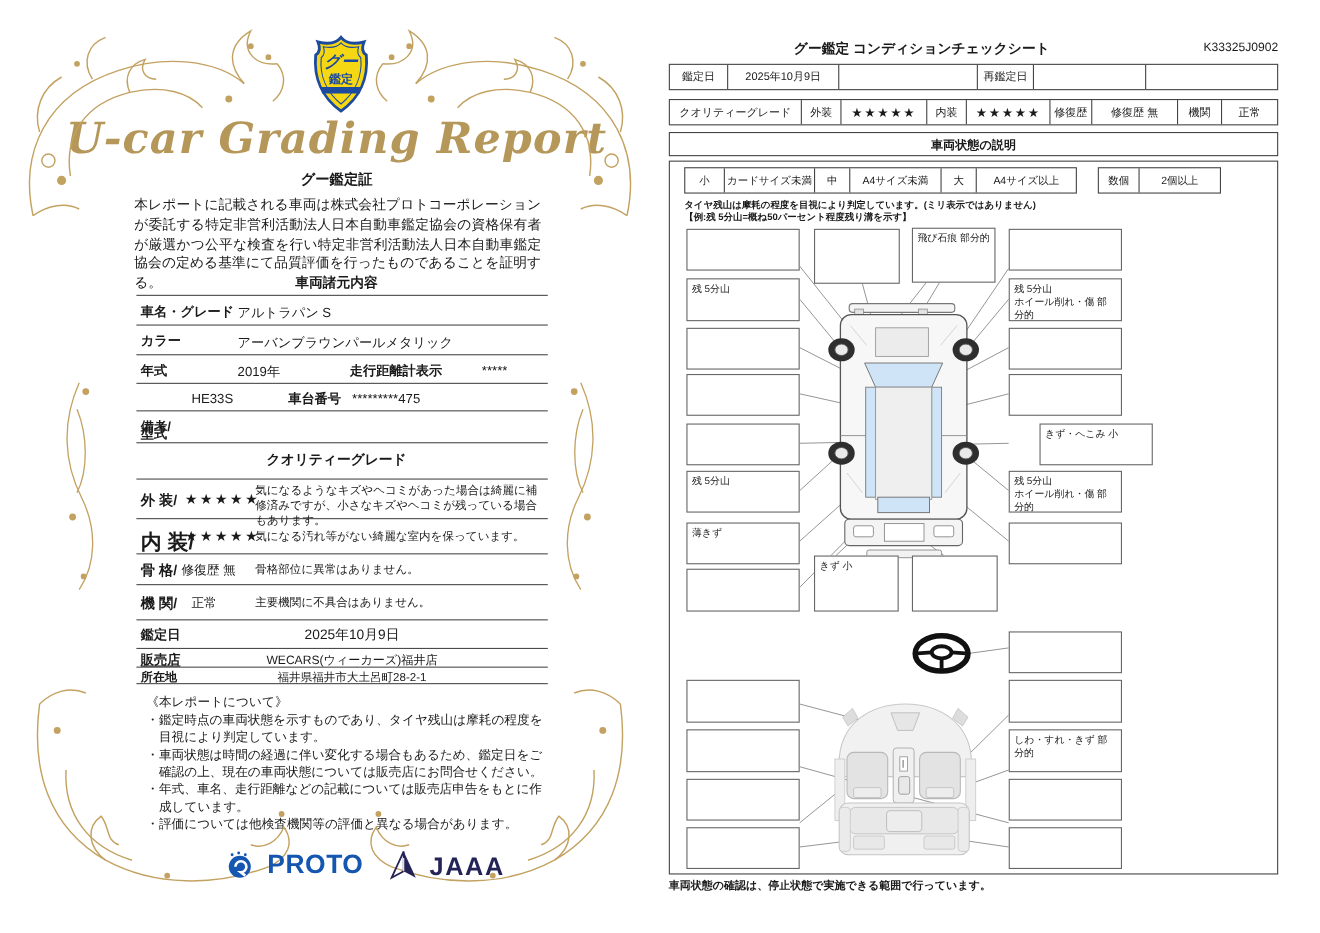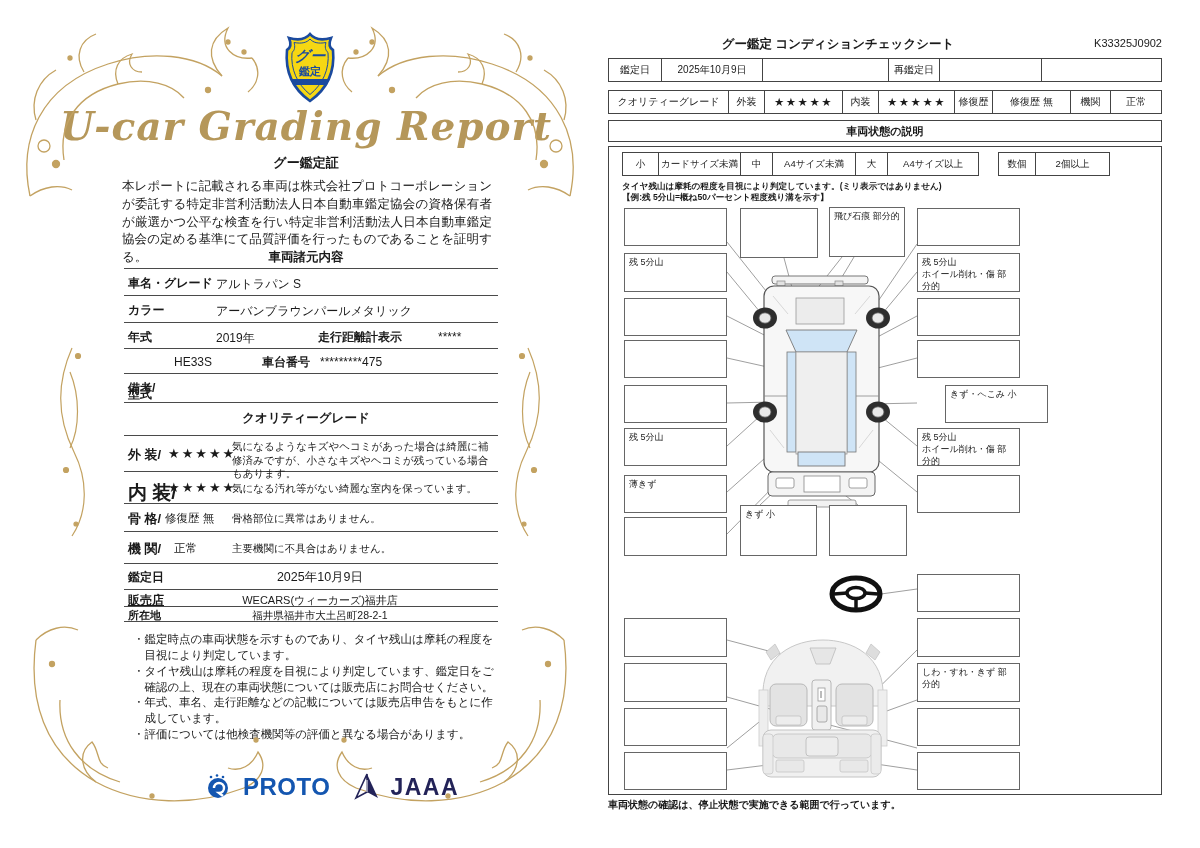--- a/index.html
+++ b/index.html
@@ -163,22 +163,23 @@
     <span class="abs lbl" style="left:128px; top:569px;">鑑定日</span>
     <div class="abs val" style="left:200px; top:569px; width:240px; text-align:center; font-size:12.5px;">2025年10月9日</div>
 
     <span class="abs lbl" style="left:128px; top:592px;text-decoration:underline;">販売店</span>
     <div class="abs val" style="left:200px; top:593px; width:240px; text-align:center; font-size:11px;">WECARS(ウィーカーズ)福井店</div>
 
     <span class="abs lbl" style="left:128px; top:608px; font-size:11px;">所在地</span>
     <div class="abs val" style="left:200px; top:609px; width:240px; text-align:center; font-size:10.5px;">福井県福井市大土呂町28-2-1</div>
 
     <div class="abs notes" style="left:133px; top:632px; width:366px;">
+      <div>《本レポートについて》</div>
       <div class="bullet">・鑑定時点の車両状態を示すものであり、タイヤ残山は摩耗の程度を目視により判定しています。</div>
-      <div class="bullet">・タイヤ残山は摩耗の程度を目視により判定しています、鑑定日をご確認の上、現在の車両状態については販売店にお問合せください。</div>
+      <div class="bullet">・車両状態は時間の経過に伴い変化する場合もあるため、鑑定日をご確認の上、現在の車両状態については販売店にお問合せください。</div>
       <div class="bullet">・年式、車名、走行距離などの記載については販売店申告をもとに作成しています。</div>
       <div class="bullet">・評価については他検査機関等の評価と異なる場合があります。</div>
     </div>
 
     <div class="abs" style="left:205px; top:772px; display:flex; align-items:center; gap:10px; z-index:2;">
       <svg width="28" height="28" viewBox="0 0 28 28">
         <circle cx="13" cy="15" r="10" fill="#1456b0"></circle>
         <path d="M9 15 a5 5 0 1 1 5 5 l4 3" stroke="#ffffff" stroke-width="2.4" fill="none"></path>
         <circle cx="6" cy="4" r="1.3" fill="#1456b0"></circle>
         <circle cx="12" cy="2.5" r="1.3" fill="#1456b0"></circle>

